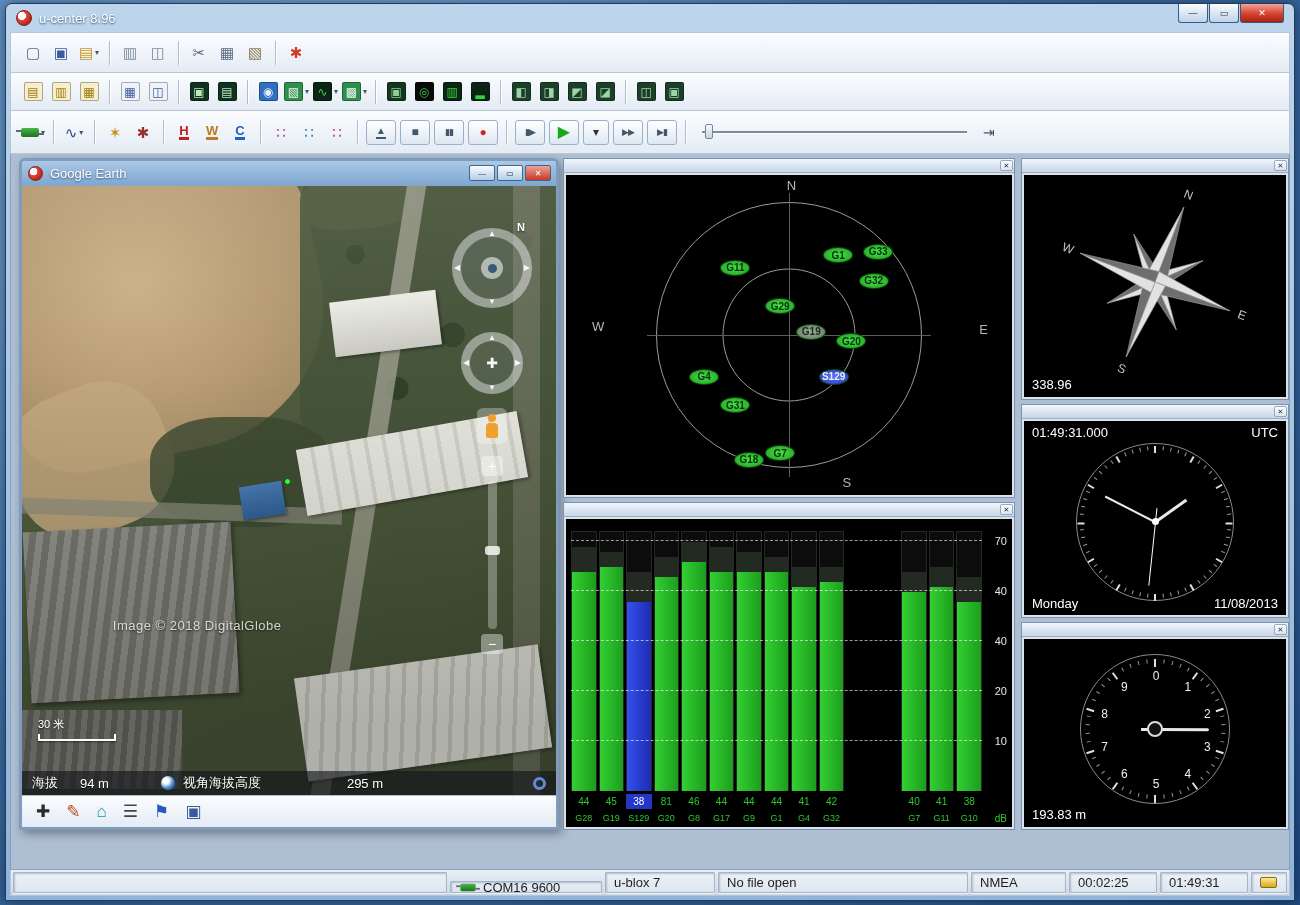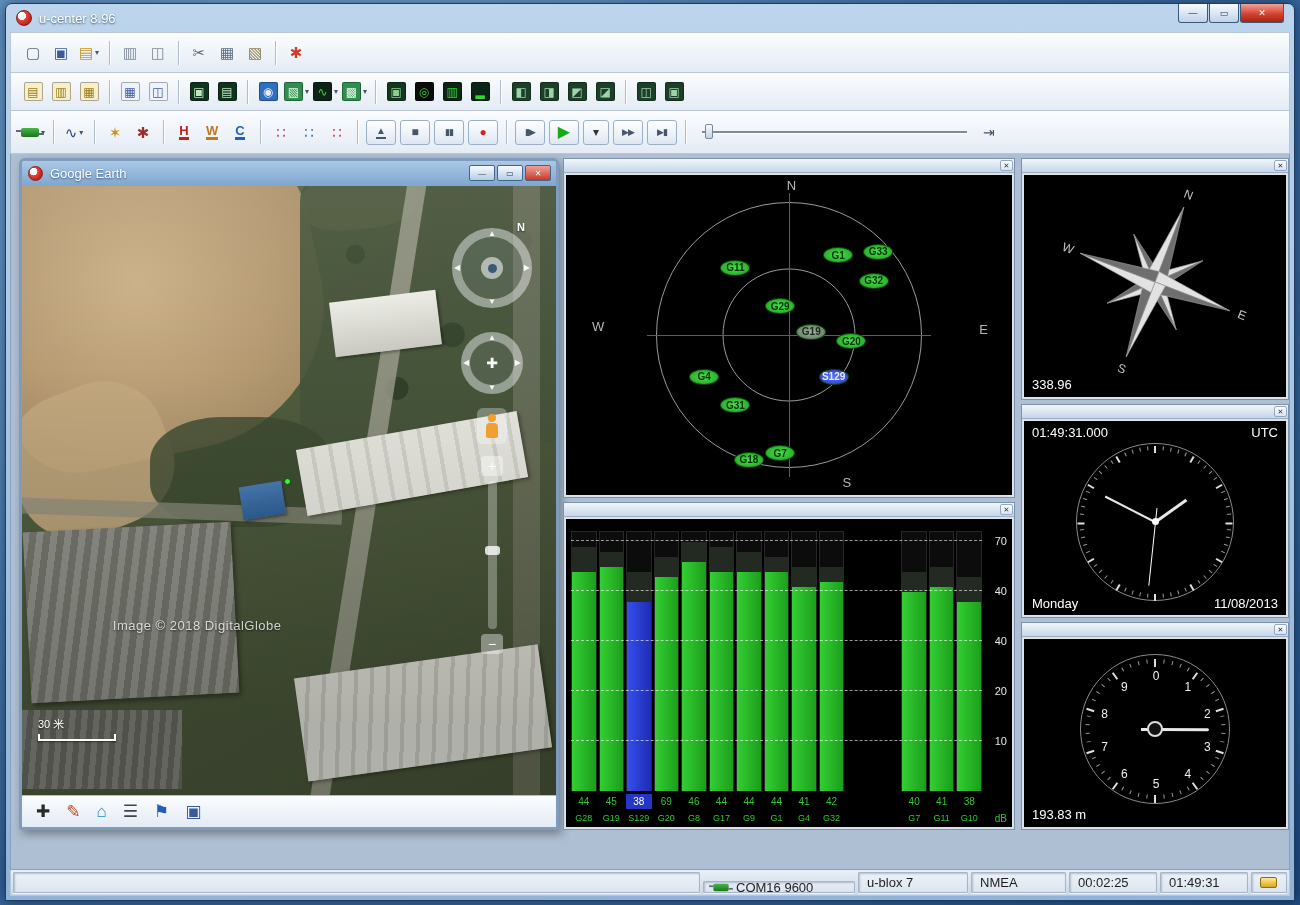--- a/index.html
+++ b/index.html
@@ -461,20 +461,28 @@
           </div>
           <div class="zoom">
             <div class="zoom-btn">+</div>
             <div class="zoom-track">
               <div class="zoom-thumb"></div>
             </div>
             <div class="zoom-btn">−</div>
           </div>
         </div>
 
+        <div class="ge-status">
+          <span class="lab">海拔</span>
+          <span class="val">94 m</span>
+          <span class="geo-icon"></span>
+          <span class="lab">视角海拔高度</span>
+          <span class="val2">295 m</span>
+          <span class="loading-ring"></span>
+        </div>
       </div>
       <div class="ge-toolbar">
           <span class="ge-tool" style="color: rgb(42, 42, 42);">✚</span>
           <span class="ge-tool" style="color: rgb(192, 74, 32);">✎</span>
           <span class="ge-tool" style="color: rgb(22, 144, 176);">⌂</span>
           <span class="ge-tool" style="color: rgb(68, 68, 68);">☰</span>
           <span class="ge-tool" style="color: rgb(40, 88, 184);">⚑</span>
           <span class="ge-tool" style="color: rgb(58, 90, 154);">▣</span>
         </div>
     </div>
@@ -572,21 +580,21 @@
             <div class="grid-line" style="bottom: 19.2308%;"></div>
             <div class="grid-line" style="bottom: 38.4615%;"></div>
             <div class="grid-line" style="bottom: 57.6923%;"></div>
             <div class="grid-line" style="bottom: 76.9231%;"></div>
             <div class="grid-line" style="bottom: 96.1538%;"></div>
           </div>
         <div class="bars-values">
             <div class="cell">44</div>
             <div class="cell">45</div>
             <div class="cell sbas">38</div>
-            <div class="cell">69</div>
+            <div class="cell">81</div>
             <div class="cell">46</div>
             <div class="cell">44</div>
             <div class="cell">44</div>
             <div class="cell">44</div>
             <div class="cell">41</div>
             <div class="cell">42</div>
             <div class="cell"></div>
             <div class="cell"></div>
             <div class="cell">40</div>
             <div class="cell">41</div>
@@ -808,20 +816,23 @@
 
   <div class="statusbar">
       <div class="status-cell spacer"></div>
       <div class="status-cell" style="width: 152px; margin-top: 9px;">
         <span class="conn-body small"></span>
         <span>COM16 9600</span>
       </div>
       <div class="status-cell" style="width: 110px;">
         <span>u-blox 7</span>
       </div>
+      <div class="status-cell" style="width: 250px;">
+        <span>No file open</span>
+      </div>
       <div class="status-cell" style="width: 95px;">
         <span>NMEA</span>
       </div>
       <div class="status-cell" style="width: 88px;">
         <span>00:02:25</span>
       </div>
       <div class="status-cell" style="width: 88px;">
         <span>01:49:31</span>
       </div>
       <div class="status-cell" style="width: 36px;">

